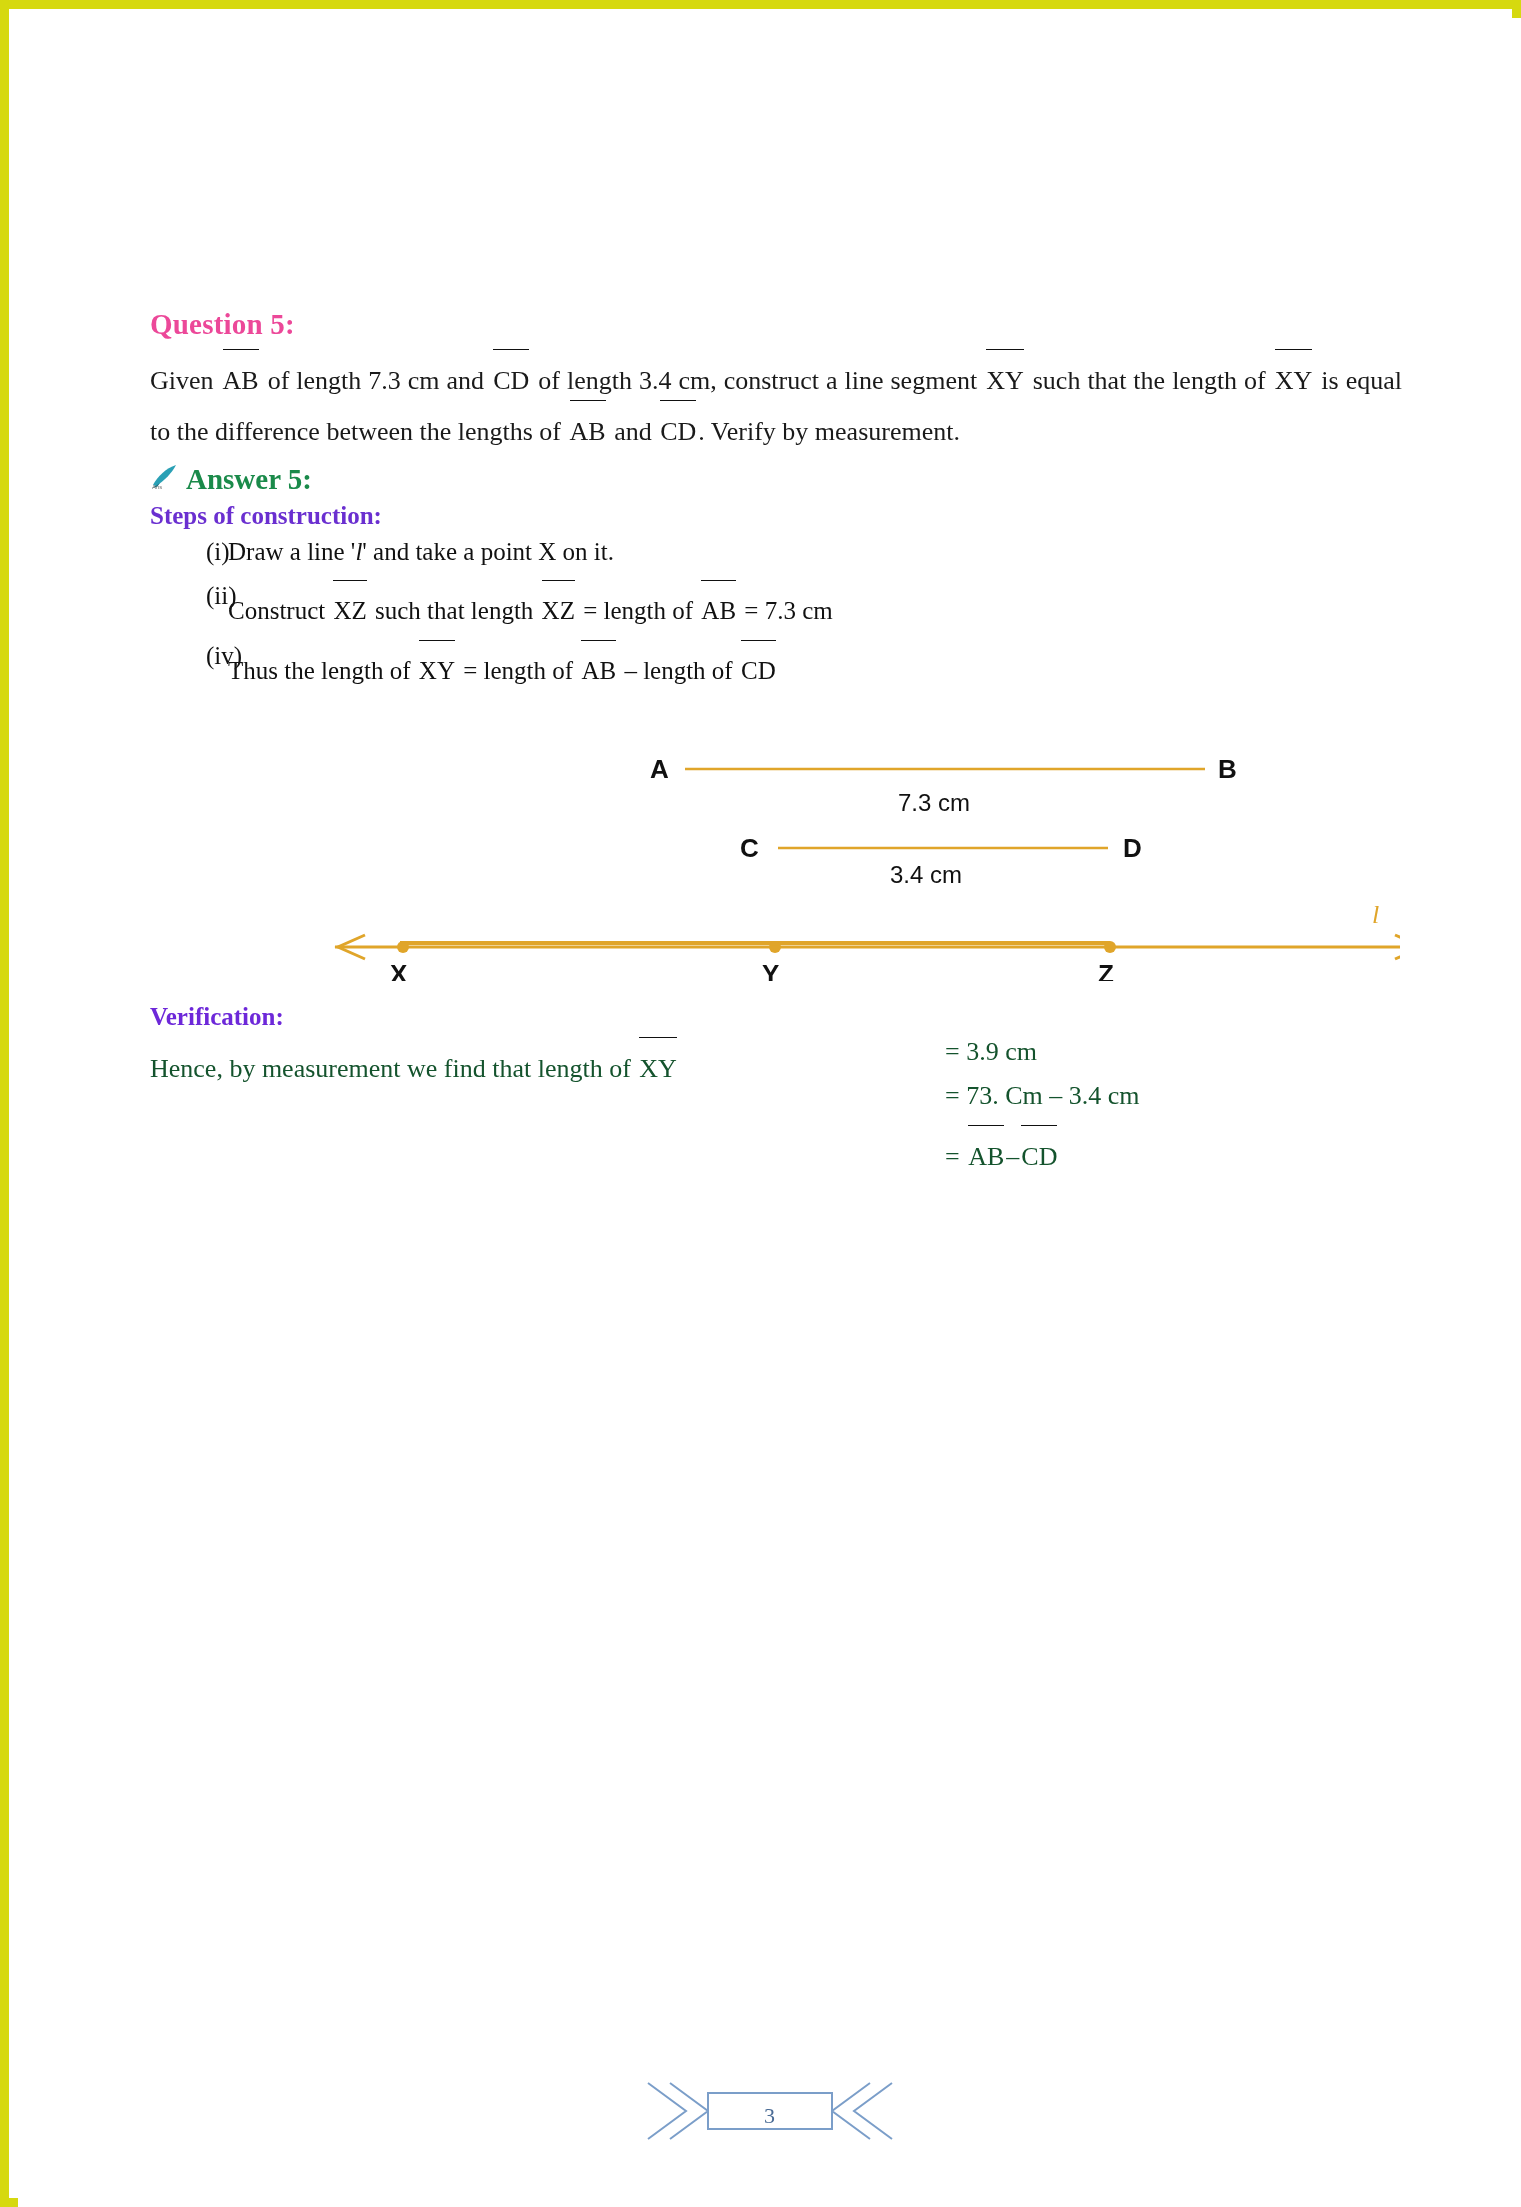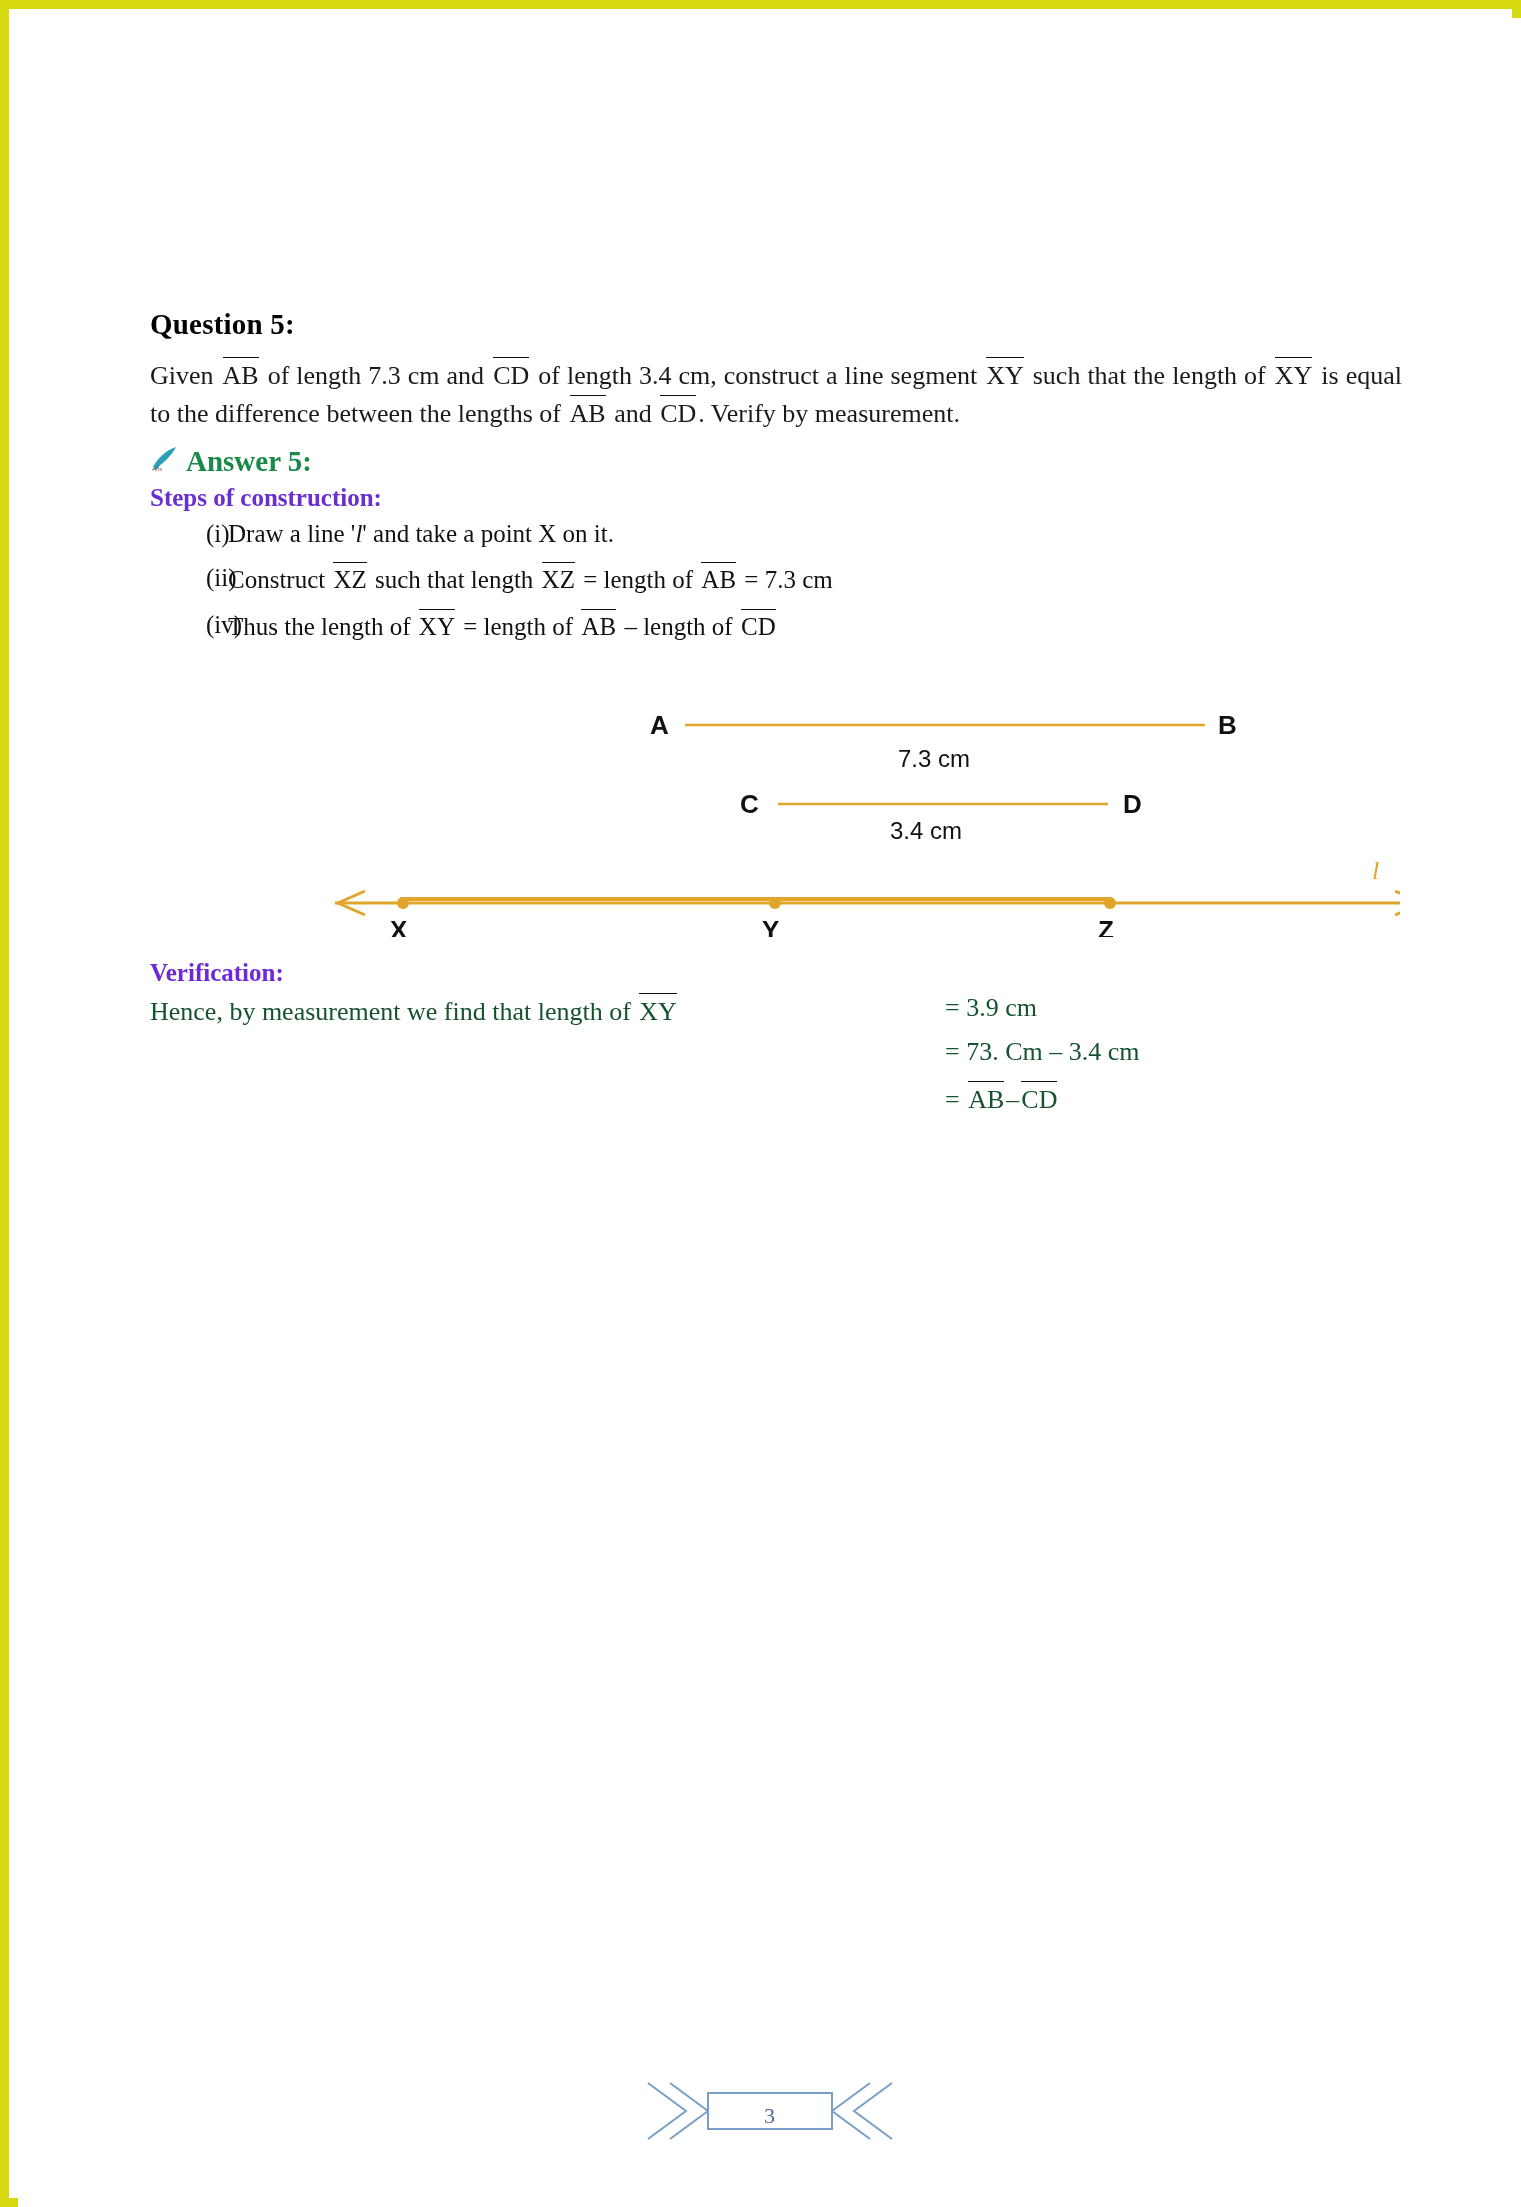--- a/index.html
+++ b/index.html
@@ -31,25 +31,25 @@
     background: #ffffff;
     overflow: hidden;
   }
   .content {
     position: absolute;
     left: 132px;
     top: 290px;
     width: 1250px;
   }
   .q-title {
-    color: #000000;
+    color: #ec4899;
     font-weight: bold;
     font-size: 29px;
     letter-spacing: .2px;
-    margin-bottom: 16px;
+    margin-bottom: 8px;
   }
   .q-body {
     font-size: 26px;
     color: #1a1a1a;
     line-height: 1.46;
     text-align: justify;
     width: 1252px;
   }
   .ans-row {
     display: flex;
@@ -88,21 +88,21 @@
     flex: 0 0 78px;
     padding-left: 56px;
     box-sizing: border-box;
   }
   .step .txt {
     flex: 1;
   }
   .ovl {
     display: inline-block;
     border-top: 1.6px solid #111;
-    padding-top: 4px;
+    padding-top: 17px;
     line-height: 1.05;
     margin: 0 2px;
   }
   .fig {
     margin: 34px 0 0 0;
     position: relative;
     height: 260px;
   }
   .verif-title {
     color: #6d28d9;

